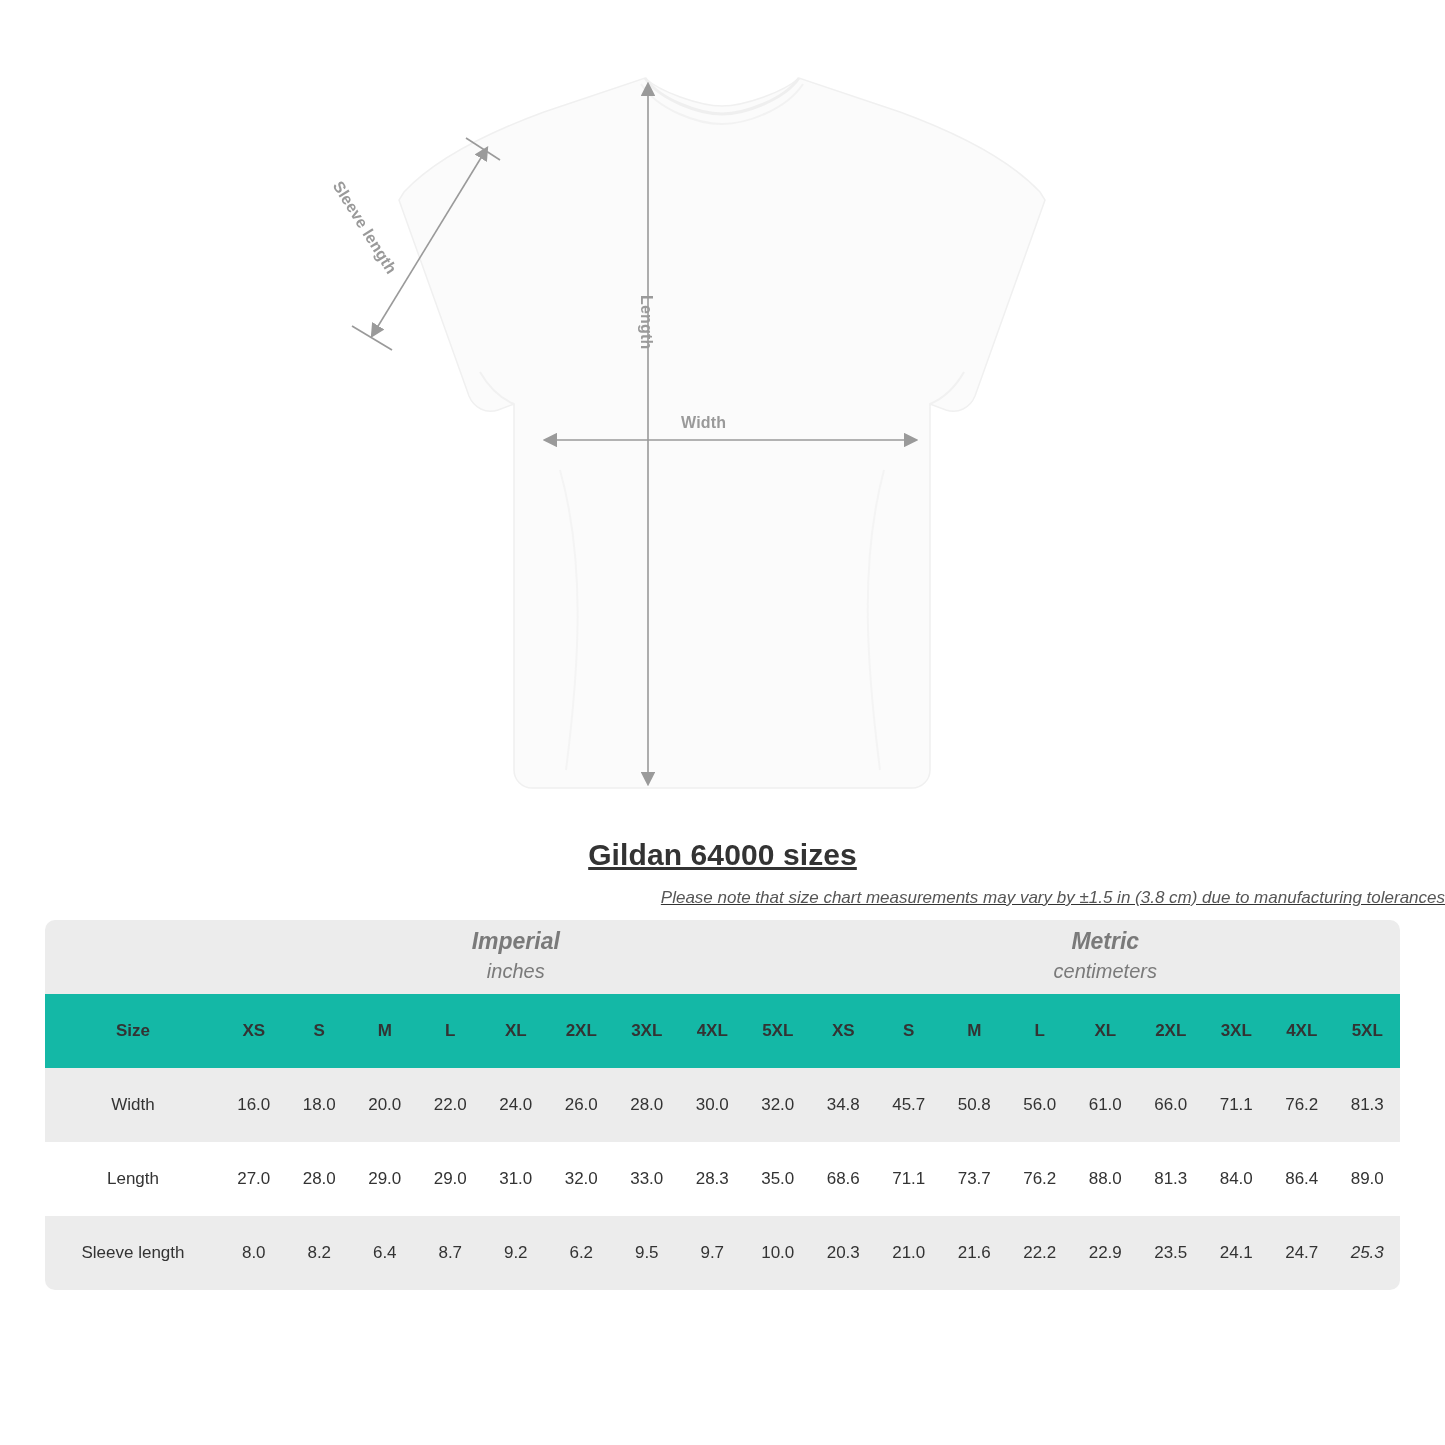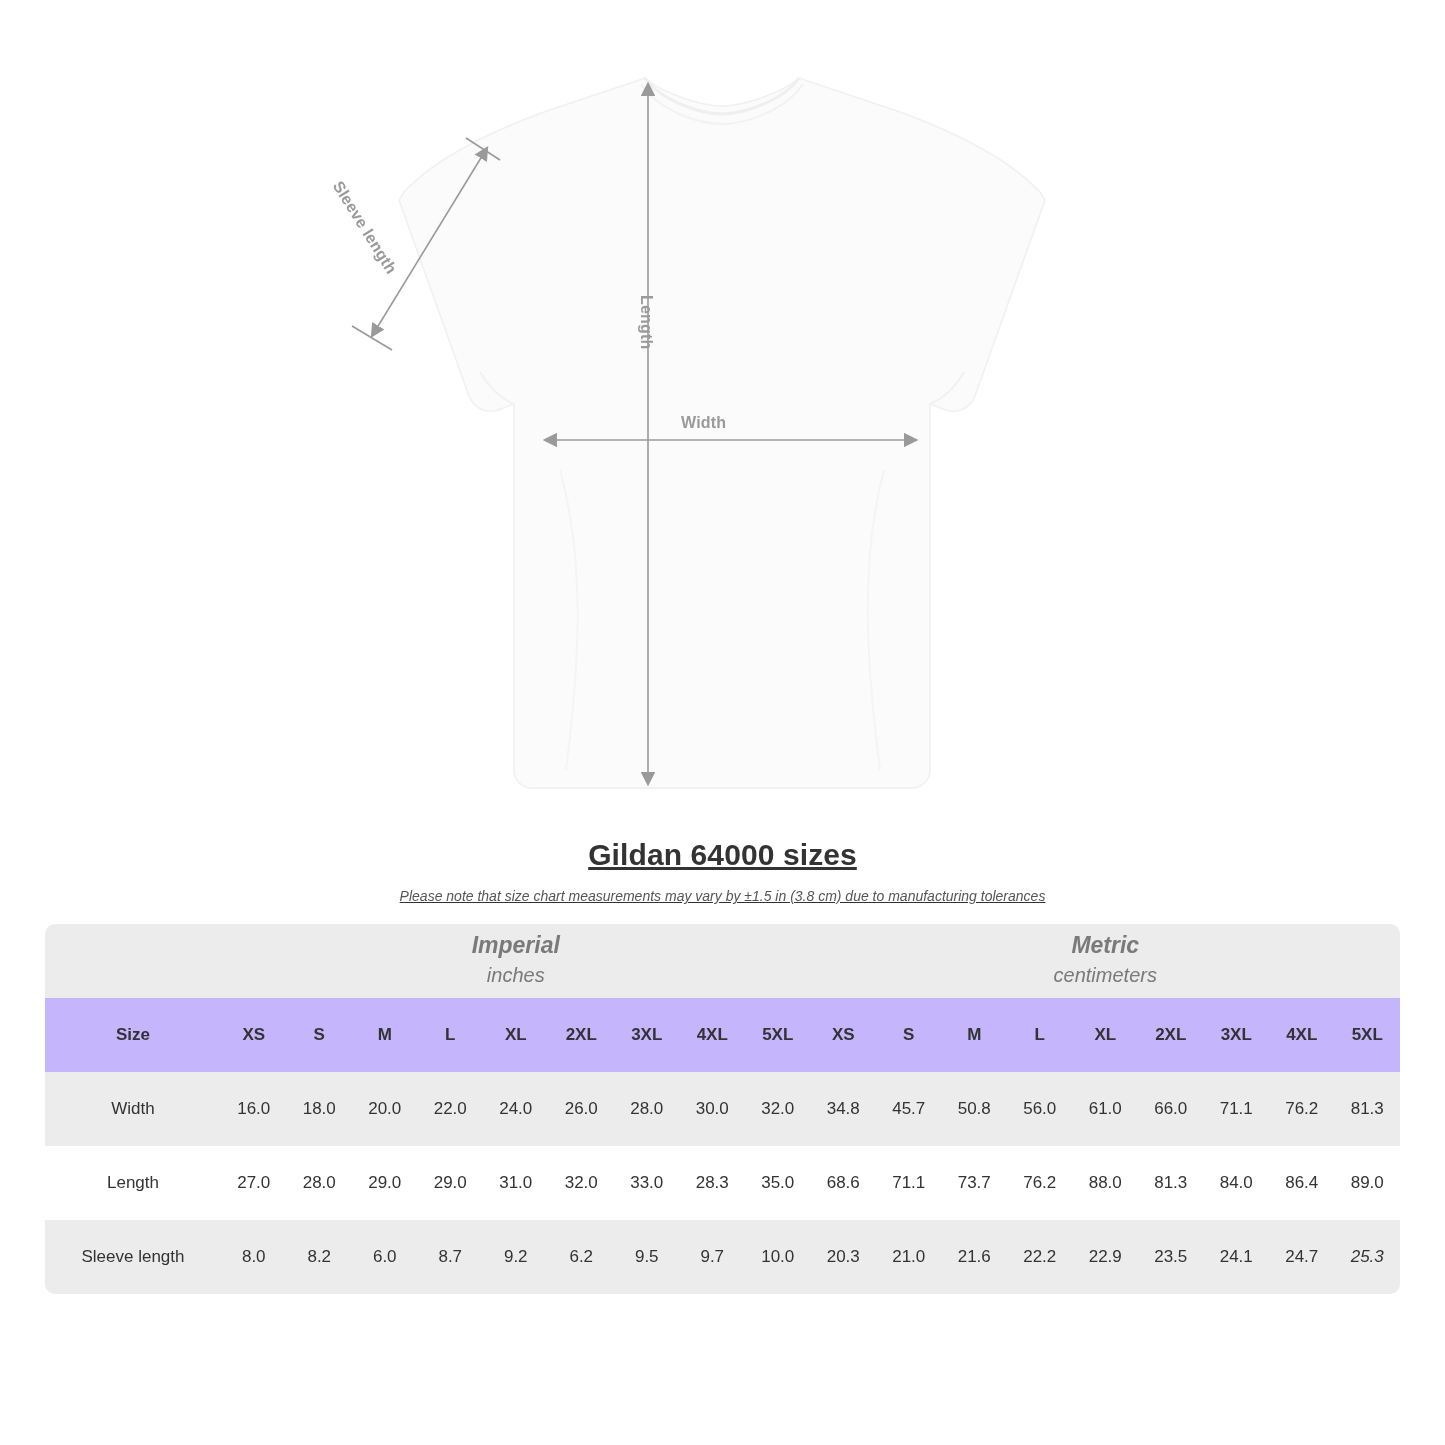--- a/index.html
+++ b/index.html
@@ -64,29 +64,30 @@
     text-decoration: underline;
   }
   .chart-title {
     font-size: 30px;
     font-weight: bold;
     color: #333333;
     margin: 0;
     letter-spacing: 0.1px;
   }
   .chart-note {
-    font-size: 14px;
+    font-size: 17px;
     font-style: italic;
     color: #555555;
     margin-top: 16px;
+    text-align: right;
   }
 
   
   .table-wrap {
-    margin: 20px 45px 0 45px;
+    margin: 12px 45px 0 45px;
     width: 1355px;
   }
   table.size-table {
     border-collapse: collapse;
     width: 100%;
     table-layout: fixed;
   }
   table.size-table td,
   table.size-table th {
     text-align: center;
@@ -114,21 +115,21 @@
     color: #7a7a7a;
     line-height: 1.25;
   }
   .unit-head .unit-sub {
     font-size: 20px;
     font-style: italic;
     color: #7a7a7a;
     line-height: 1.6;
   }
   tr.row-head td {
-    background: #c4b5fd;
+    background: #14b8a6;
     font-weight: bold;
   }
   tr.row-head td.size-head {
     font-weight: bold;
   }
   tr.row-shade td {
     background: #ececec;
   }
   tr.row-plain td {
     background: #ffffff;
@@ -289,21 +290,21 @@
           <td>81.3</td>
           <td>84.0</td>
           <td>86.4</td>
           <td>89.0</td>
         </tr>
 
         <tr class="row-shade">
           <td class="col-label rowname corner-bl">Sleeve length</td>
           <td>8.0</td>
           <td>8.2</td>
-          <td>6.0</td>
+          <td>6.4</td>
           <td>8.7</td>
           <td>9.2</td>
           <td>6.2</td>
           <td>9.5</td>
           <td>9.7</td>
           <td>10.0</td>
           <td>20.3</td>
           <td>21.0</td>
           <td>21.6</td>
           <td>22.2</td>

